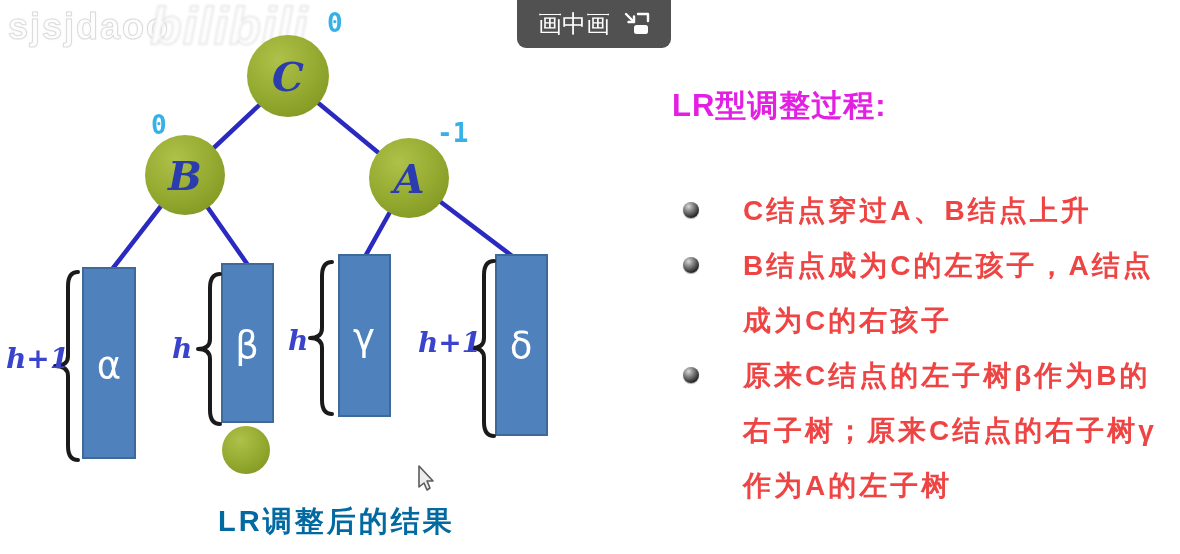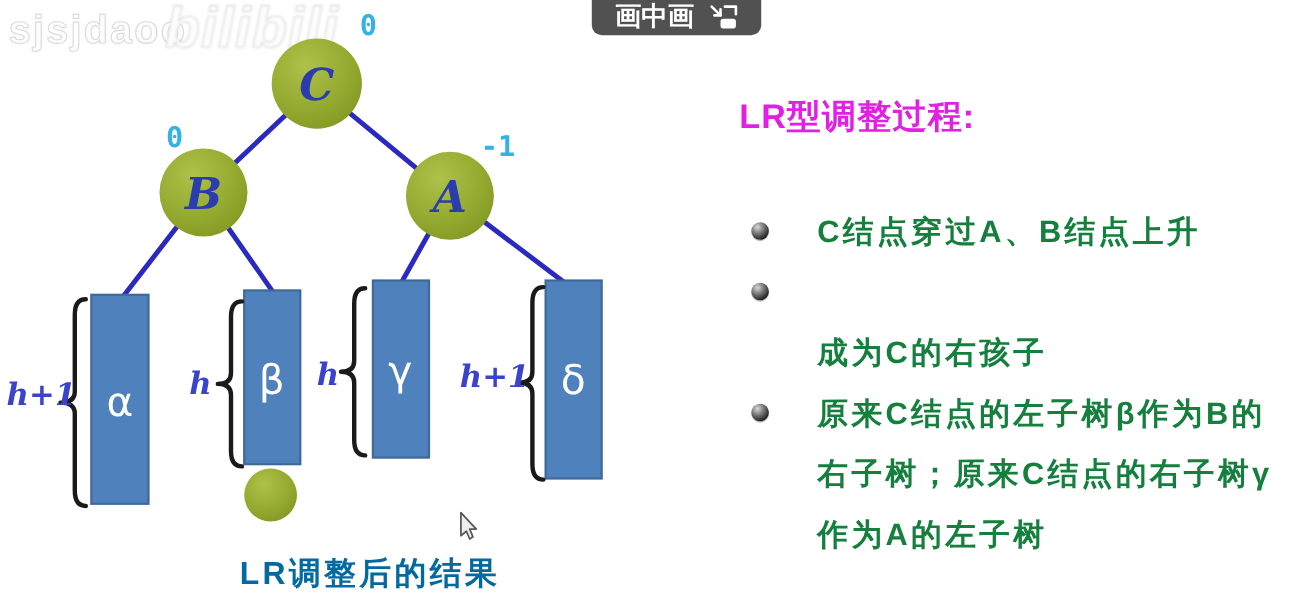--- a/index.html
+++ b/index.html
@@ -11,25 +11,24 @@
   .wm {
     position:absolute; font-weight:bold; color:rgba(255,255,255,0.92);
     -webkit-text-stroke:1px rgba(195,195,195,0.55);
     text-shadow:0 0 2px rgba(205,205,205,0.5);
     user-select:none; white-space:nowrap;
   }
   .wm-user { left:8px; top:6px; font-size:36px; letter-spacing:2px; }
   .wm-logo { left:150px; top:-4px; font-size:52px; font-style:italic; filter:blur(1.2px); letter-spacing:1px; }
   
   .pip {
-    position:absolute; left:538px; top:0; width:154px; height:32px;
+    position:absolute; left:517px; top:0; width:154px; height:48px;
     background:rgba(72,72,72,0.95); border-radius:0 0 9px 9px;
     display:flex; align-items:center; justify-content:center; gap:13px;
     cursor:pointer;
-    font-weight:bold;
   }
   .pip-label { color:#ffffff; font-size:24px; line-height:1; }
   
   .tree-svg { position:absolute; left:0; top:0; }
   .node-letter { font-family:"DejaVu Serif", serif; font-style:italic; font-weight:bold; font-size:40px; fill:#2b3cae; }
   .balance { font-family:"DejaVu Sans Mono", monospace; font-weight:bold; font-size:26px; fill:#35b1e6; }
   .greek { font-family:"DejaVu Sans", sans-serif; font-size:37px; fill:#ffffff; }
   .hlabel { font-family:"DejaVu Serif", serif; font-style:italic; font-weight:bold; font-size:28px; fill:#3a43cc; }
   .edge { stroke:#2b2ac0; stroke-width:4.5; stroke-linecap:round; }
   .brace { stroke:#1a1a1a; stroke-width:4; fill:none; stroke-linecap:round; stroke-linejoin:round; }
@@ -37,21 +36,21 @@
     position:absolute; left:218px; top:502px; width:260px;
     font-size:29px; font-weight:bold; color:#0369a1; letter-spacing:3px; white-space:nowrap;
   }
   
   .panel-title {
     position:absolute; left:672px; top:85px;
     font-size:31px; font-weight:bold; color:#e21fe2; letter-spacing:1px; white-space:nowrap;
   }
   .rows { position:absolute; left:683px; top:183px; width:497px; }
   .prow { position:relative; height:55px; padding-left:60px; box-sizing:border-box;
-          font-size:28px; font-weight:bold; color:#15803d; letter-spacing:3px;
+          font-size:28px; font-weight:bold; color:#ef4444; letter-spacing:3px;
           white-space:nowrap; line-height:55px; }
   .sphere {
     position:absolute; left:0; top:19px; width:16px; height:16px; border-radius:50%;
     background:radial-gradient(circle at 35% 28%, #d8d8d8 0%, #8a8a8a 30%, #1a1a1a 78%);
     box-shadow:0 1px 1px rgba(0,0,0,0.35);
   }
 </style>
 </head>
 <body>
 
@@ -126,20 +125,21 @@
 
   <div class="panel-title">LR型调整过程:</div>
 
   <div class="rows">
     <div class="prow">
       <span class="sphere"></span>
       <span>C结点穿过A、B结点上升</span>
     </div>
     <div class="prow">
       <span class="sphere"></span>
+      <span>B结点成为C的左孩子，A结点</span>
     </div>
     <div class="prow">
       <span>成为C的右孩子</span>
     </div>
     <div class="prow">
       <span class="sphere"></span>
       <span>原来C结点的左子树β作为B的</span>
     </div>
     <div class="prow">
       <span>右子树；原来C结点的右子树γ</span>

